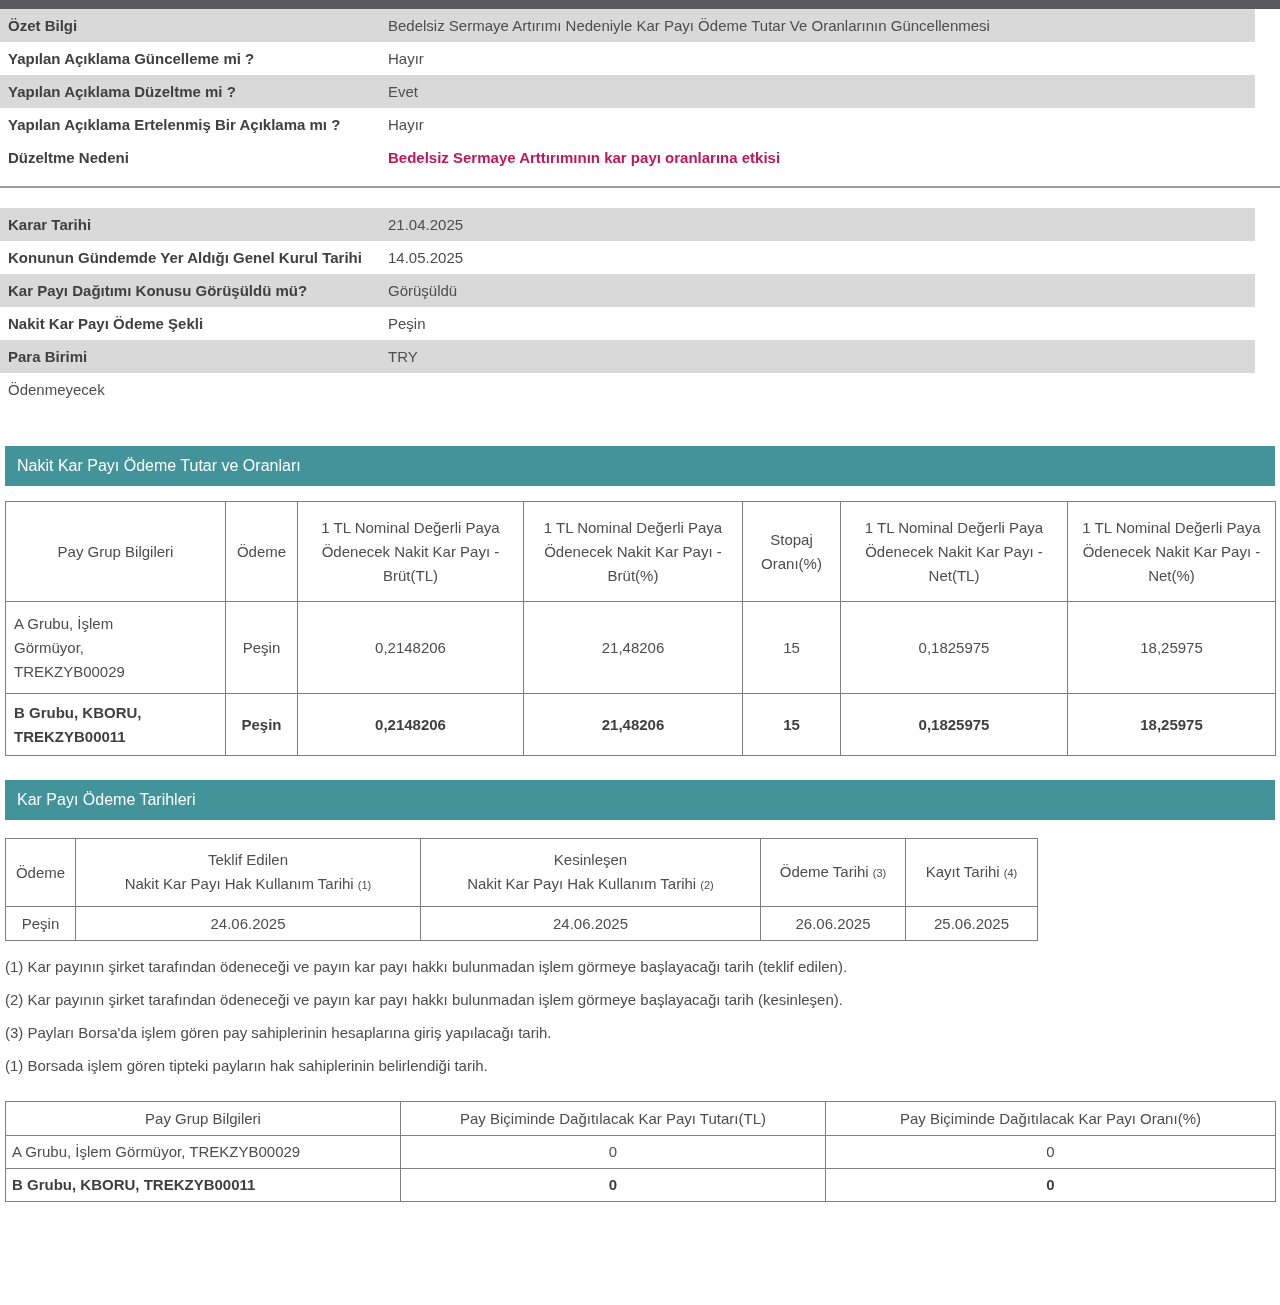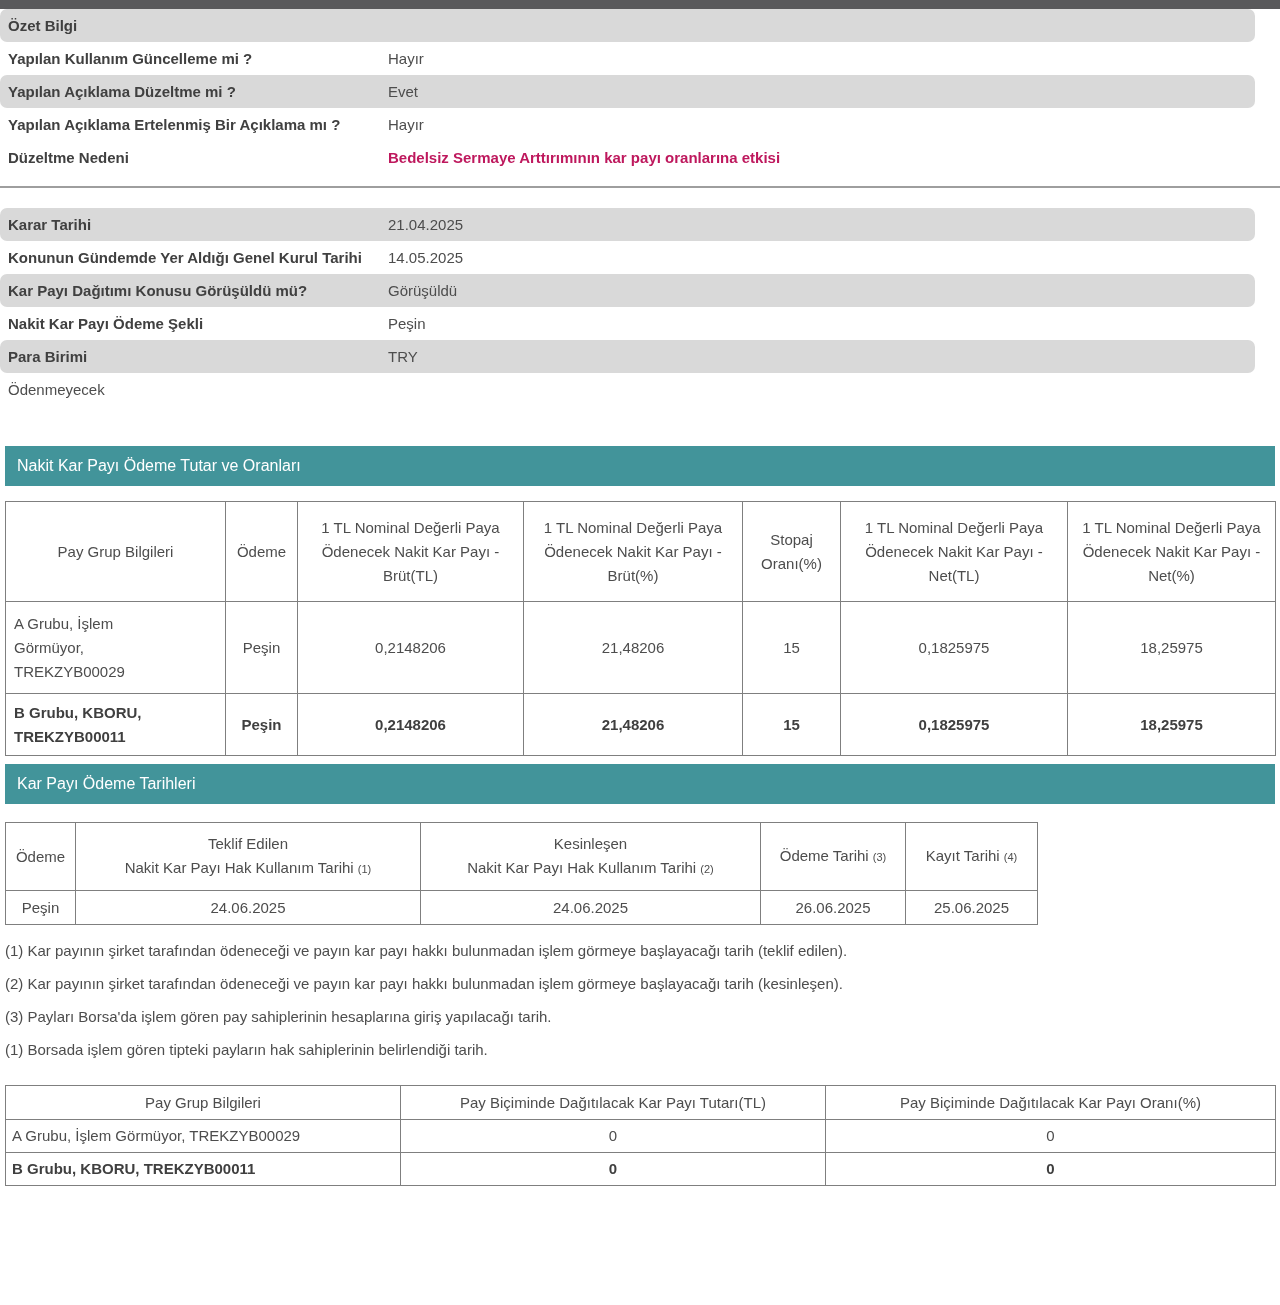--- a/index.html
+++ b/index.html
@@ -7,21 +7,21 @@
   body {
     width: 1280px;
     font-family: "Liberation Sans", sans-serif;
     color: #4d4d4d;
     font-size: 15px;
   }
   .top-strip { height: 9px; background: #59595b; width: 100%; }
 
   
   .kv-section { margin-right: 25px; }
-  .kv-row { display: flex; align-items: flex-end; min-height: 33px; border-radius: 7px; }
+  .kv-row { display: flex; align-items: flex-end; min-height: 33px; }
   .kv-row.shaded { background: #d9d9d9; }
   .kv-label {
     width: 380px; flex: 0 0 380px;
     font-weight: bold; color: #404040;
     padding: 5px 14px 5px 8px; line-height: 22px;
   }
   .kv-value { flex: 1; padding: 5px 8px; line-height: 22px; }
   .kv-value.bold { font-weight: bold; color: #be185d; }
 
   .divider { height: 2px; background: #9e9e9e; margin: 12px 0 20px 0; }
@@ -61,34 +61,35 @@
 
   .footnotes { margin: 14px 5px 0 5px; }
   .footnotes p { margin: 0 0 10px 0; line-height: 23px; }
 
   .stock-table { width: 1270px; margin-top: 20px; margin-bottom: 6px; }
   .stock-table th { height: 34px; }
   .stock-table td { height: 32px; }
   .stock-table td.pgb { text-align: left; padding-left: 6px; }
 
   .mt-teal1 { margin-top: 40px; }
-  .mt-teal2 { margin-top: 8px; }
+  .mt-teal2 { margin-top: 24px; }
   .mt-teal3 { margin-top: 24px; }
 </style>
 </head>
 <body>
 
 <div class="top-strip"></div>
 
 <div class="kv-section">
   <div class="kv-row shaded">
     <div class="kv-label">Özet Bilgi</div>
-  </div>
-  <div class="kv-row">
-    <div class="kv-label">Yapılan Kullanım Güncelleme mi ?</div>
+    <div class="kv-value">Bedelsiz Sermaye Artırımı Nedeniyle Kar Payı Ödeme Tutar Ve Oranlarının Güncellenmesi</div>
+  </div>
+  <div class="kv-row">
+    <div class="kv-label">Yapılan Açıklama Güncelleme mi ?</div>
     <div class="kv-value">Hayır</div>
   </div>
   <div class="kv-row shaded">
     <div class="kv-label">Yapılan Açıklama Düzeltme mi ?</div>
     <div class="kv-value">Evet</div>
   </div>
   <div class="kv-row">
     <div class="kv-label">Yapılan Açıklama Ertelenmiş Bir Açıklama mı ?</div>
     <div class="kv-value">Hayır</div>
   </div>

